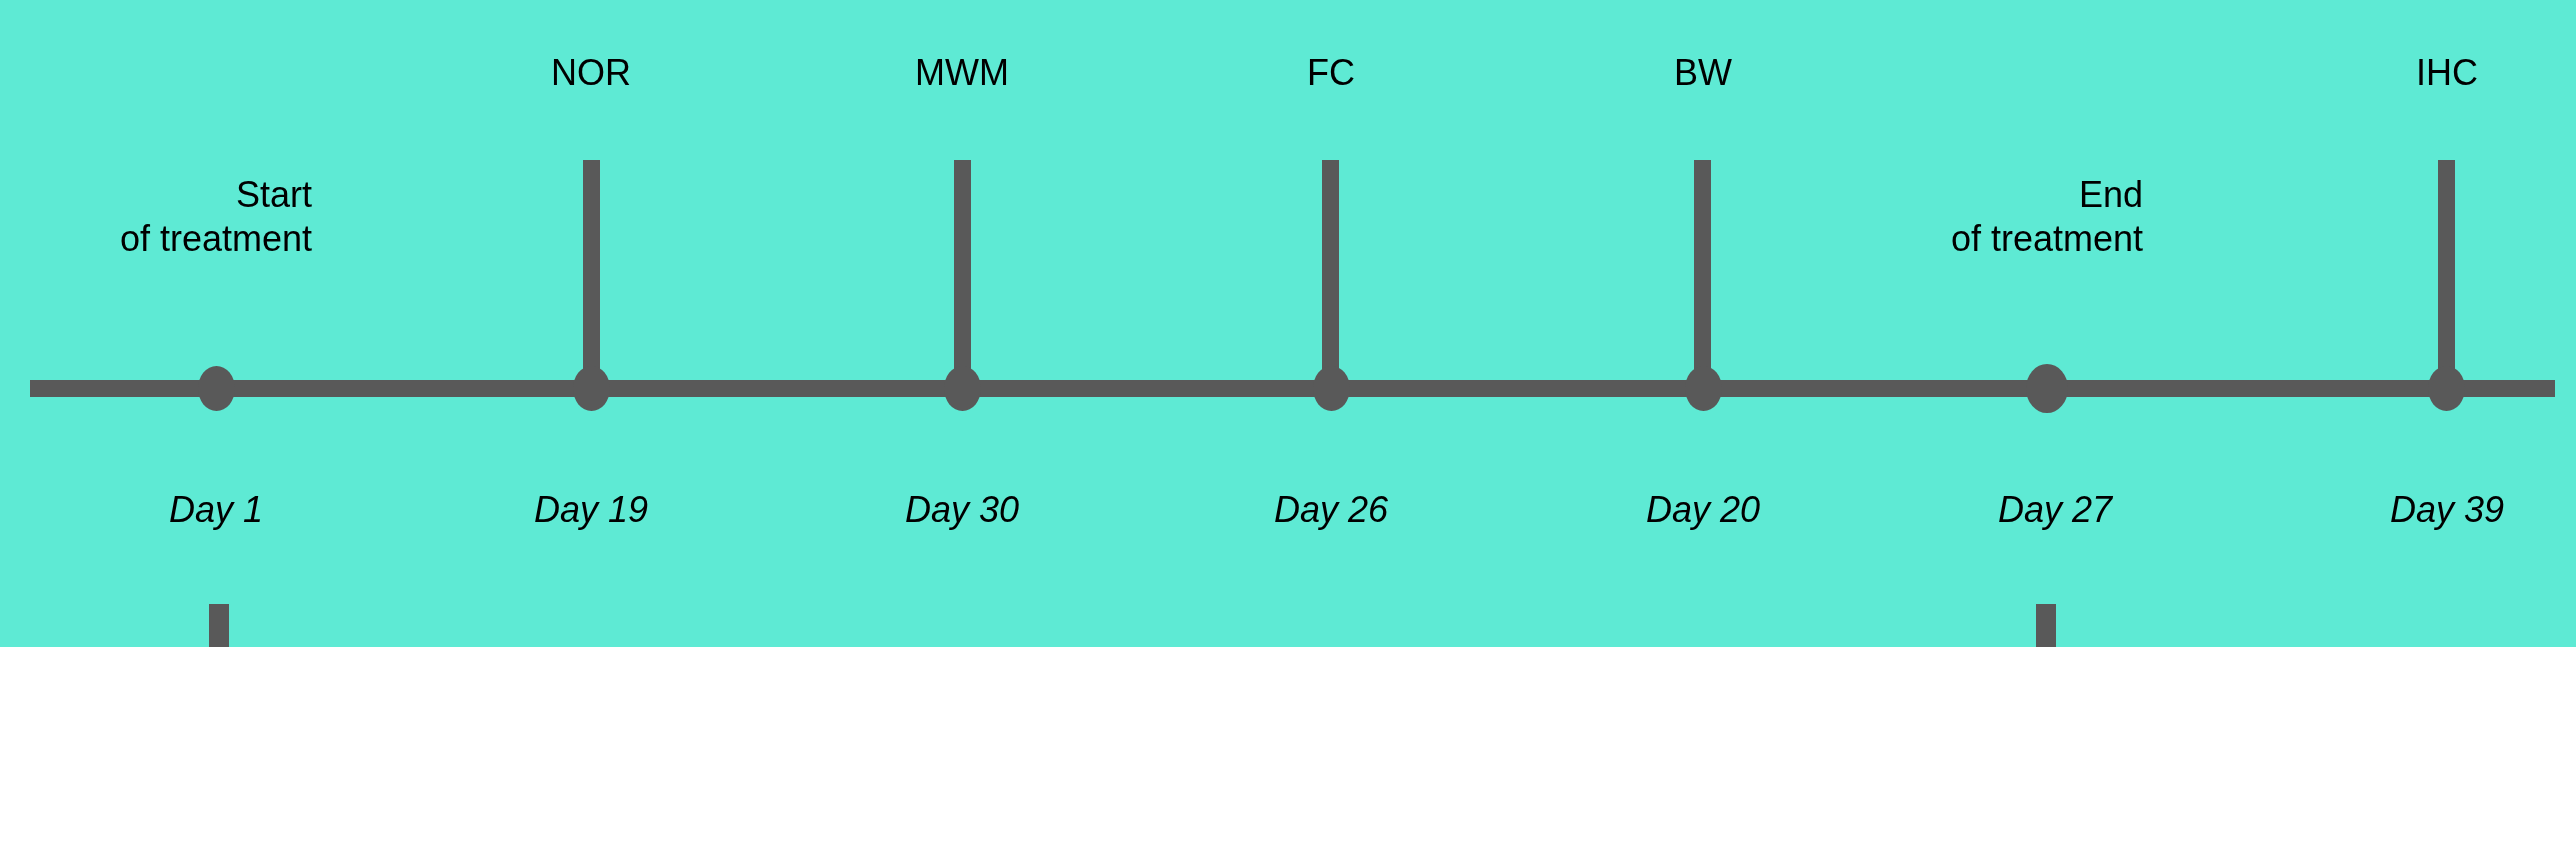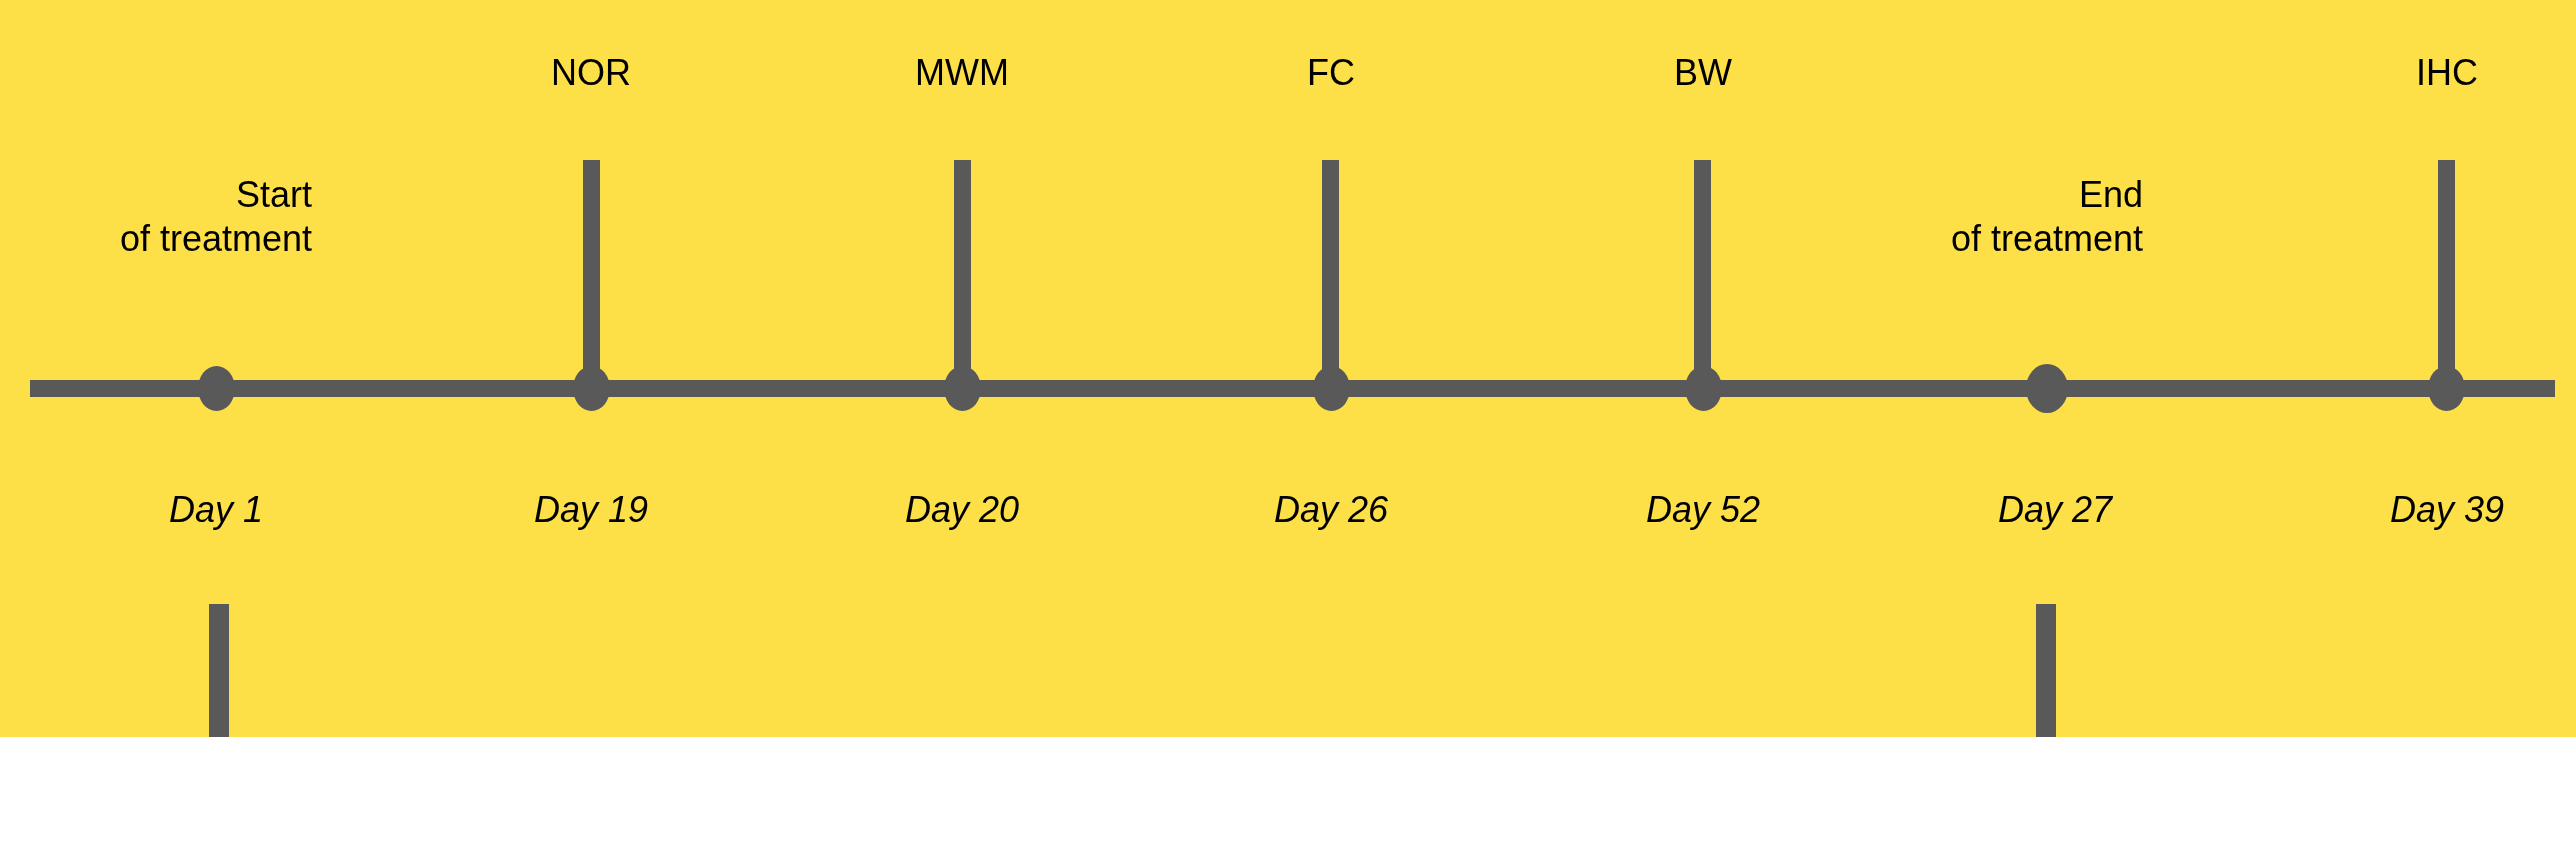--- a/index.html
+++ b/index.html
@@ -6,22 +6,22 @@
     margin: 0;
     padding: 0;
     background: #ffffff;
   }
   body {
     font-family: "Liberation Sans", sans-serif;
   }
   #canvas {
     position: relative;
     width: 2576px;
-    height: 737px;
-    background: #fde047;
+    height: 647px;
+    background: #5eead4;
     overflow: hidden;
   }
 
   
   .axis-line {
     position: absolute;
     background: #595959;
   }
 
   
@@ -118,23 +118,23 @@
     <div>of treatment</div>
   </div>
 
   <div class="event-note" style="left:2047px; top:173px;">
     <div>End</div>
     <div>of treatment</div>
   </div>
 
   <div class="day-label" style="left:216px; top:492px;">Day 1</div>
   <div class="day-label" style="left:591px; top:492px;">Day 19</div>
-  <div class="day-label" style="left:962px; top:492px;">Day 20</div>
+  <div class="day-label" style="left:962px; top:492px;">Day 30</div>
   <div class="day-label" style="left:1331px; top:492px;">Day 26</div>
-  <div class="day-label" style="left:1703px; top:492px;">Day 52</div>
+  <div class="day-label" style="left:1703px; top:492px;">Day 20</div>
   <div class="day-label" style="left:2055px; top:492px;">Day 27</div>
   <div class="day-label" style="left:2447px; top:492px;">Day 39</div>
 
   <div class="bracket-arm" style="left:209px; top:604px; width:19.7px; height:220px;"></div>
   <div class="bracket-arm" style="left:2036px; top:604px; width:20px; height:220px;"></div>
   <div class="bracket-base" style="left:209px; top:804px; width:578px; height:19.7px;"></div>
   <div class="bracket-base" style="left:787px; top:805px; width:1270px; height:19.7px;"></div>
 
 
 </div>

